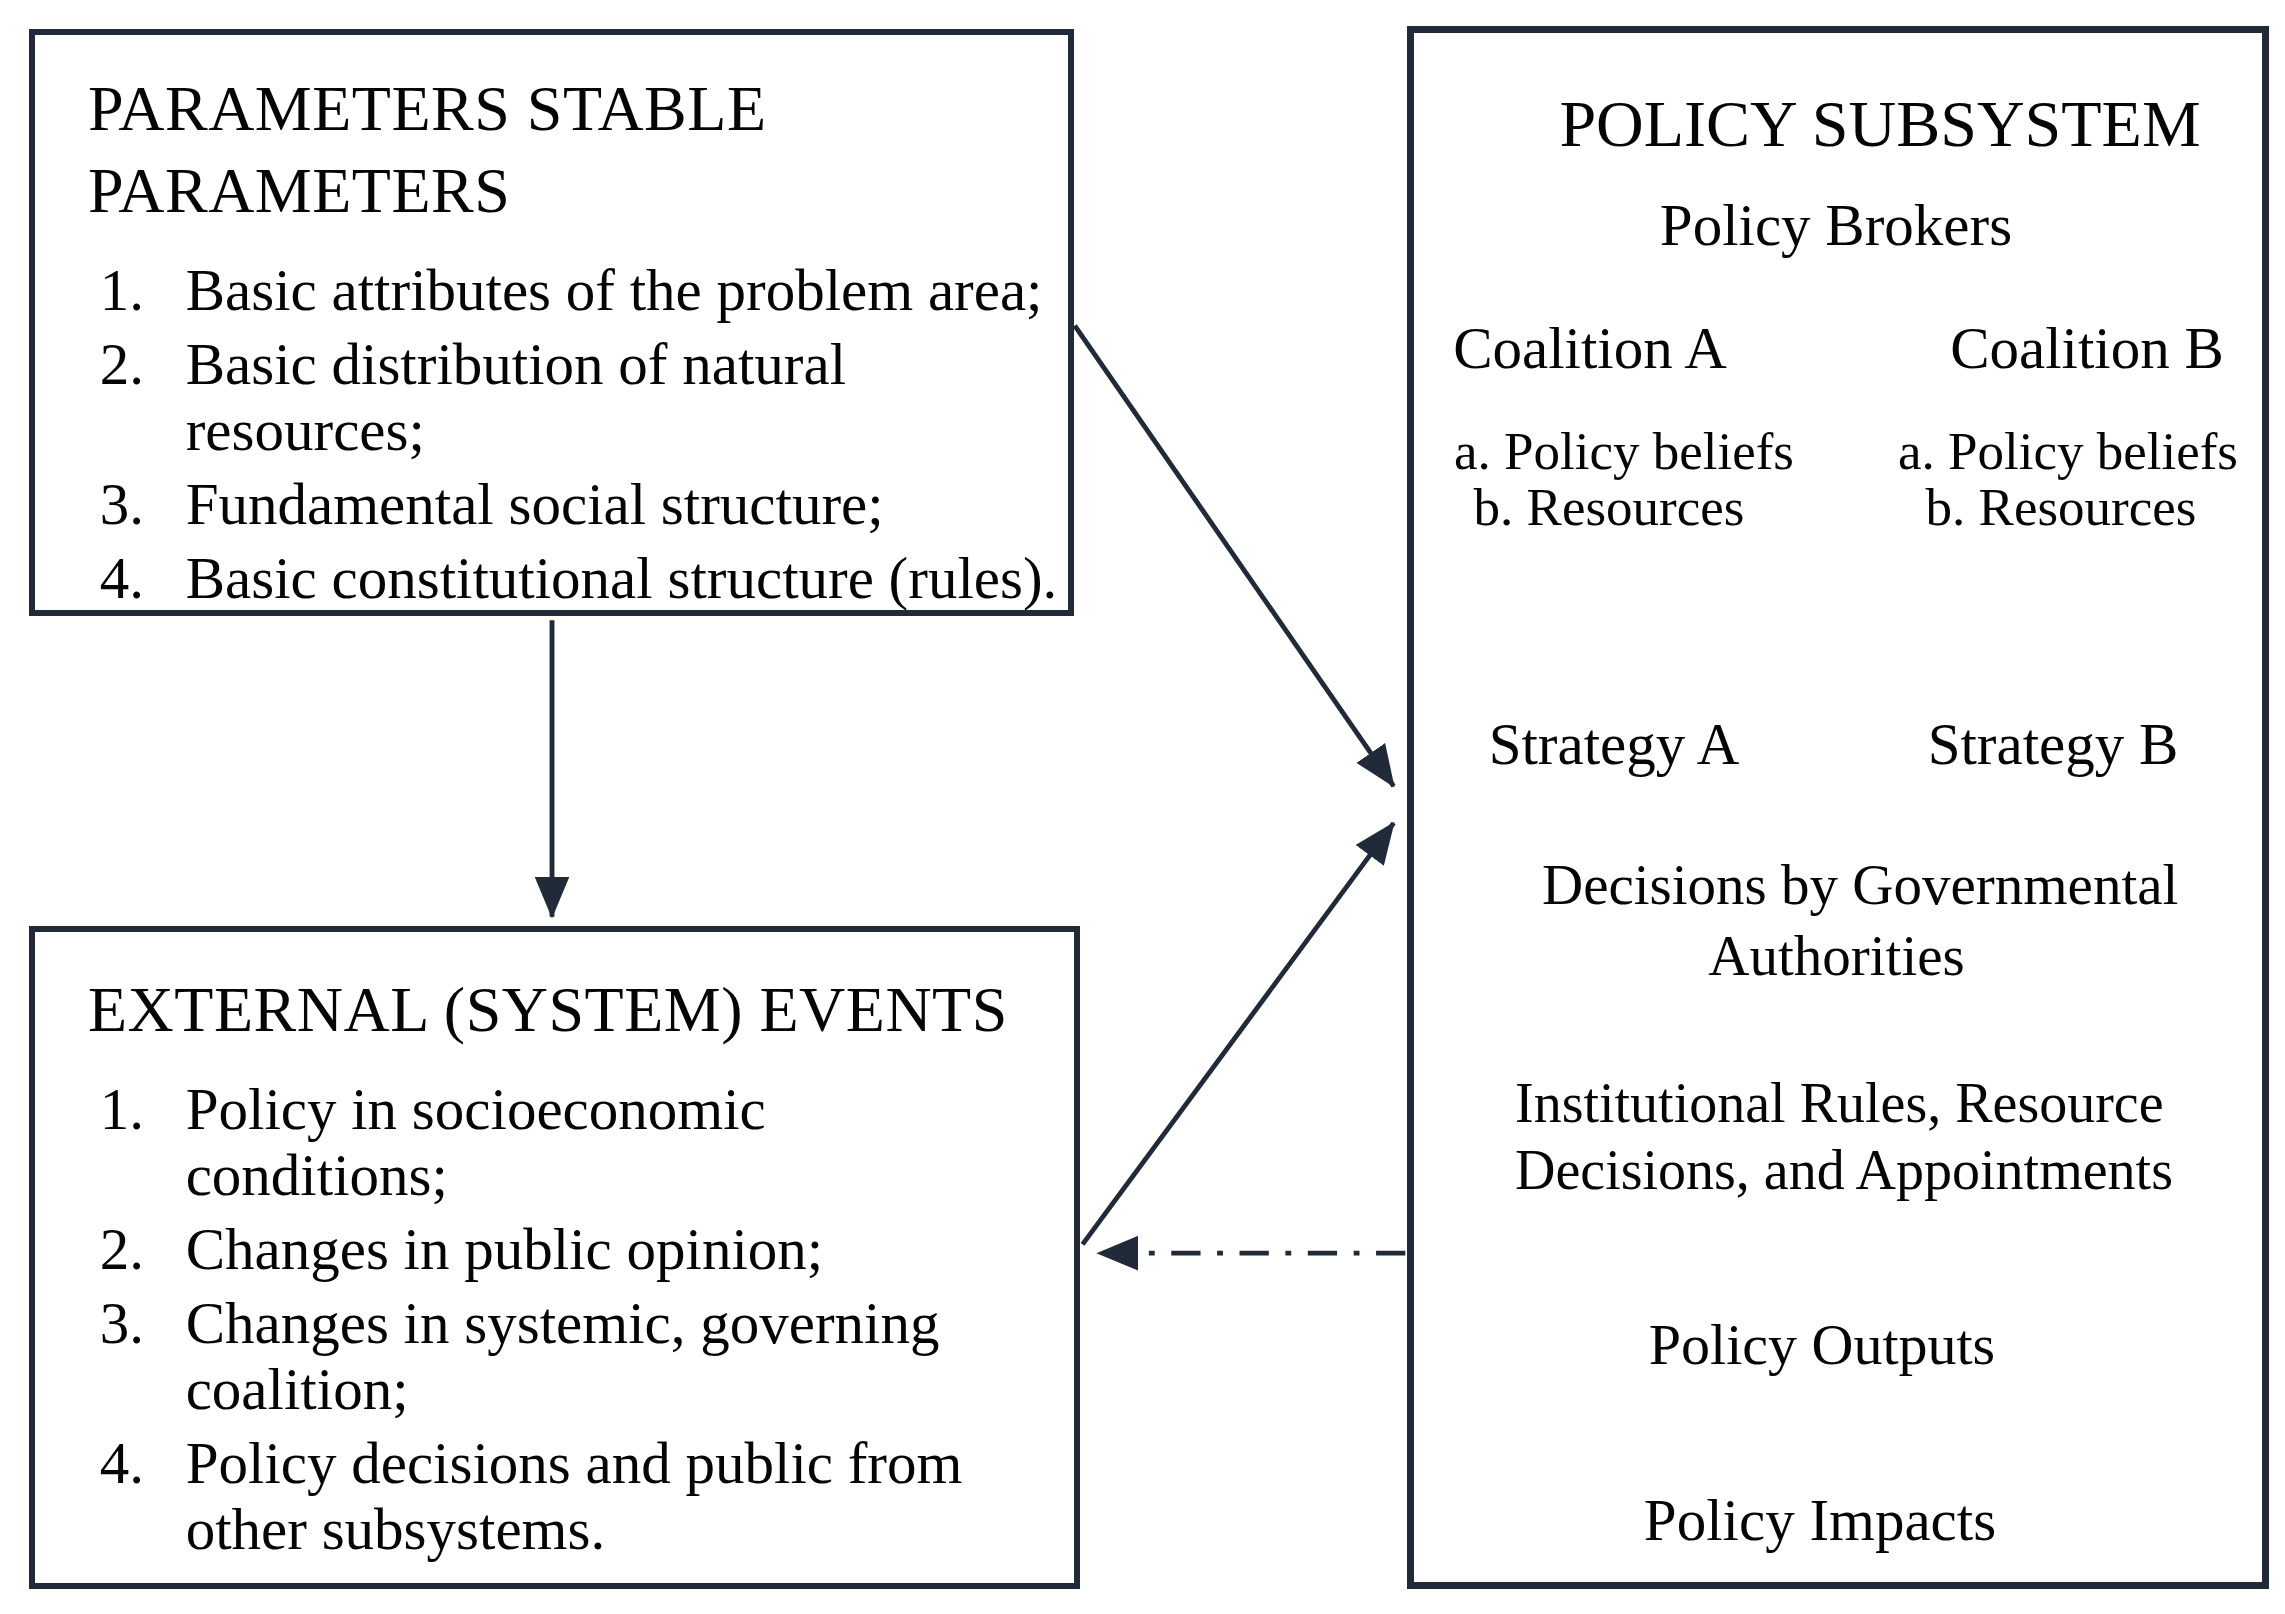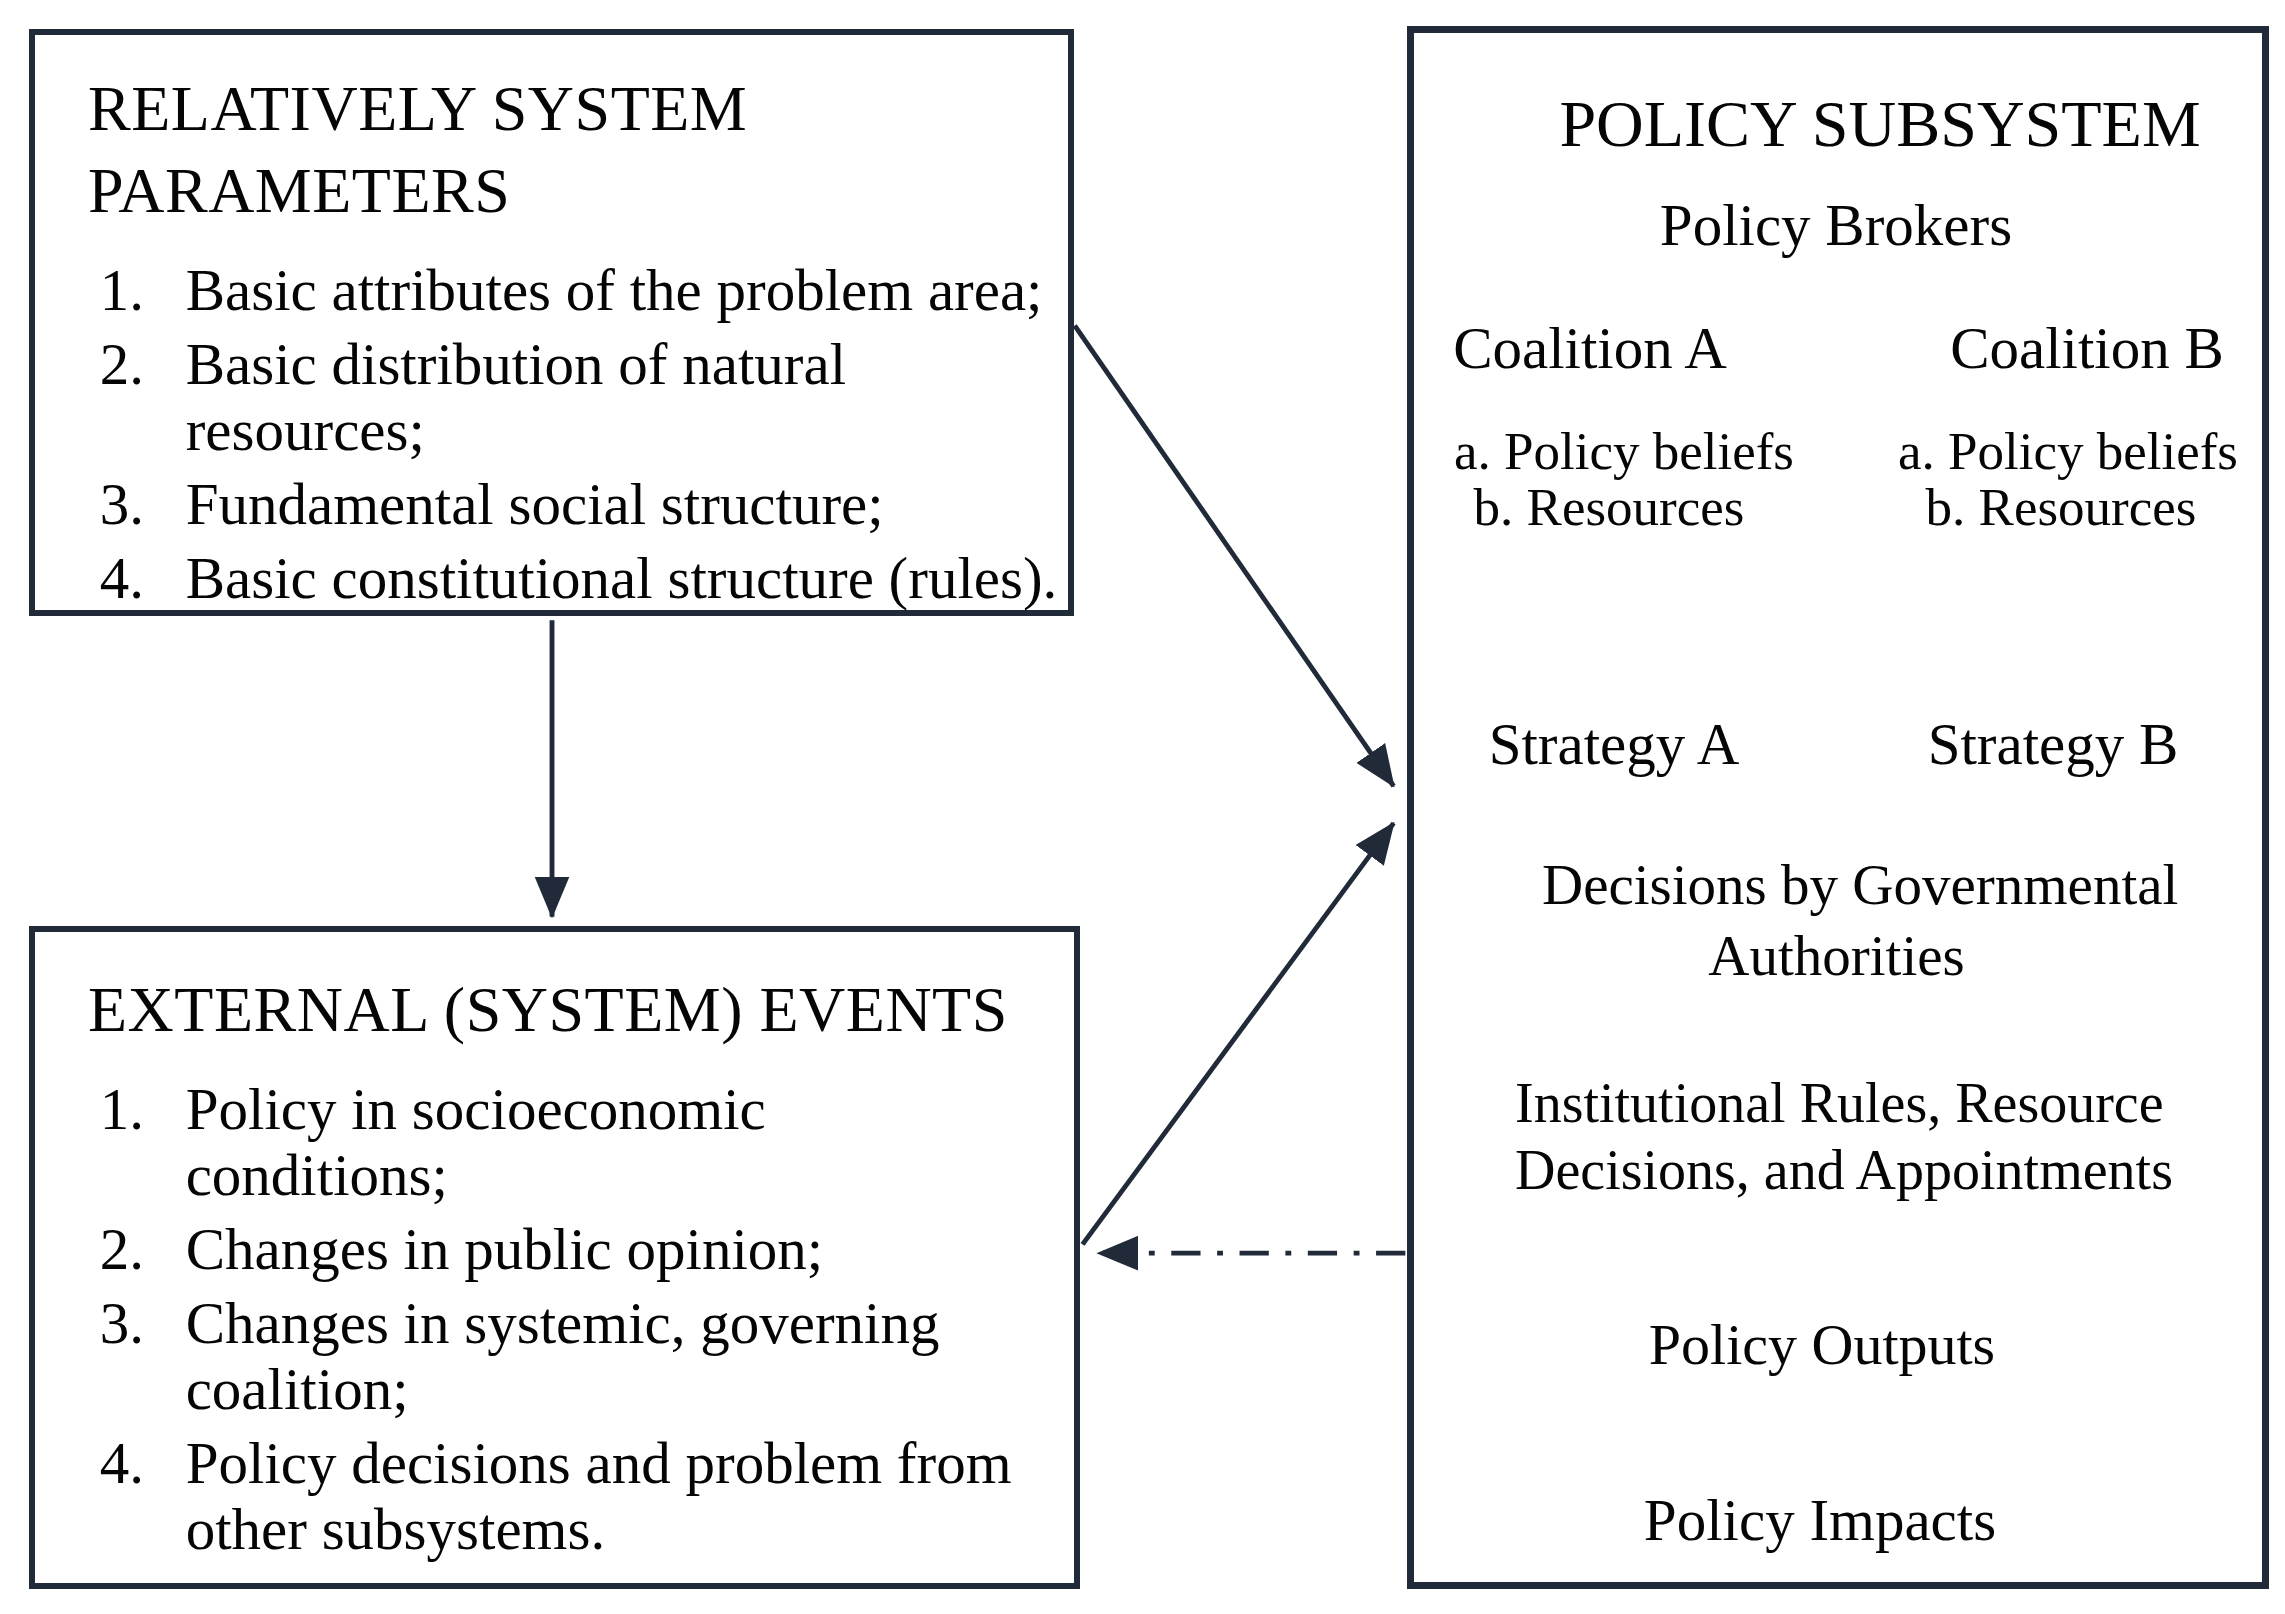--- a/index.html
+++ b/index.html
@@ -77,21 +77,21 @@
     <line class="ln thin" x1="2052" y1="1379" x2="2218" y2="1379" marker-end="url(#ah)"></line>
     <line class="ln thin" x1="1686" y1="1557" x2="1552" y2="1557" marker-end="url(#ah)"></line>
     <line class="ln thin" x1="2100" y1="1557" x2="2242" y2="1557" marker-end="url(#ah)"></line>
 
     <line class="ln thin" x1="1479" y1="1556" x2="1479" y2="502" marker-end="url(#ah)"></line>
     <line class="ln thin" x1="2282" y1="1556" x2="2282" y2="502" marker-end="url(#ah)"></line>
   </svg>
 
   <div class="outline-box" id="box-stable">
     <div class="box-title line-stack">
-        <div>RELATIVELY SYSTEM</div>
+        <div>PARAMETERS STABLE</div>
         <div>PARAMETERS</div>
       </div>
     <div class="num-list">
         <div class="num-row">
           <div class="num-cell">1.</div>
           <div class="line-stack">
             <div>Basic attributes of the problem area;</div>
           </div>
         </div>
         <div class="num-row">
@@ -137,21 +137,21 @@
         <div class="num-row">
           <div class="num-cell">3.</div>
           <div class="line-stack">
             <div>Changes in systemic, governing</div>
             <div>coalition;</div>
           </div>
         </div>
         <div class="num-row">
           <div class="num-cell">4.</div>
           <div class="line-stack">
-            <div>Policy decisions and problem from</div>
+            <div>Policy decisions and public from</div>
             <div>other subsystems.</div>
           </div>
         </div>
       </div>
   </div>
 
   <div class="outline-box" id="box-subsystem"></div>
 
   <div class="label" id="ps-title">POLICY SUBSYSTEM</div>
   <div class="label" id="ps-brokers">Policy Brokers</div>

